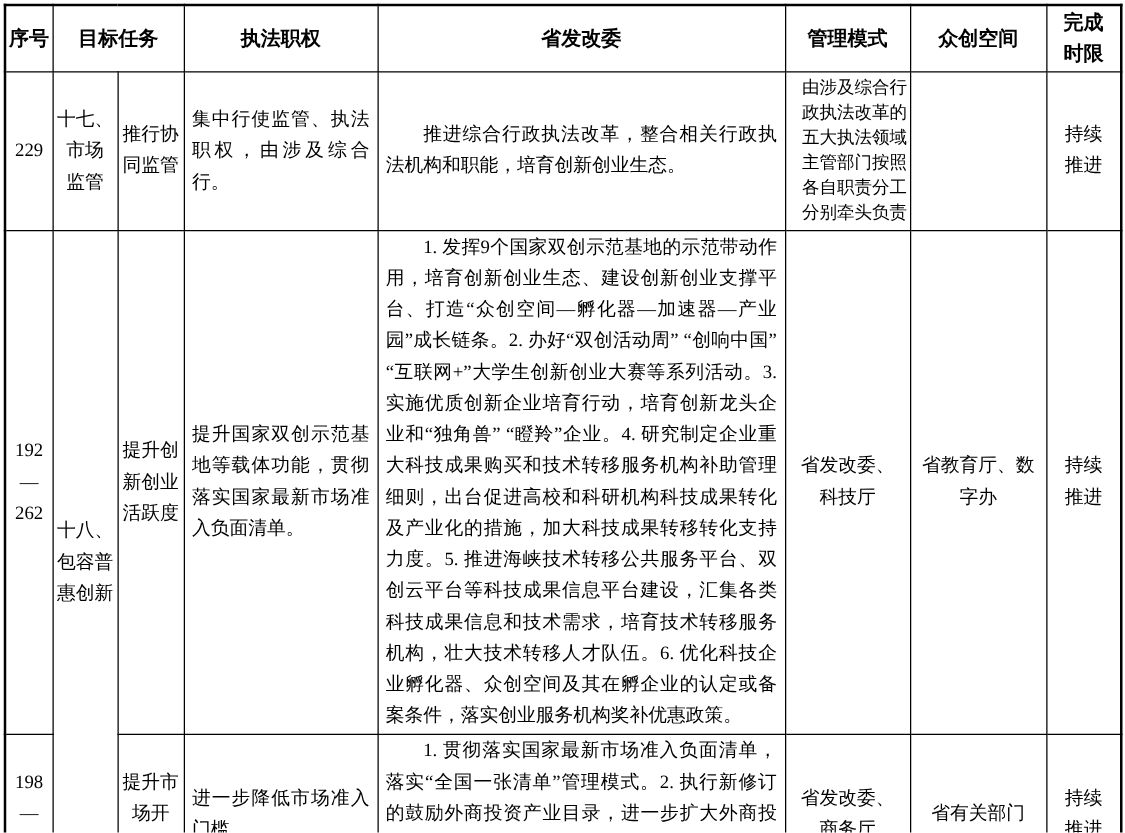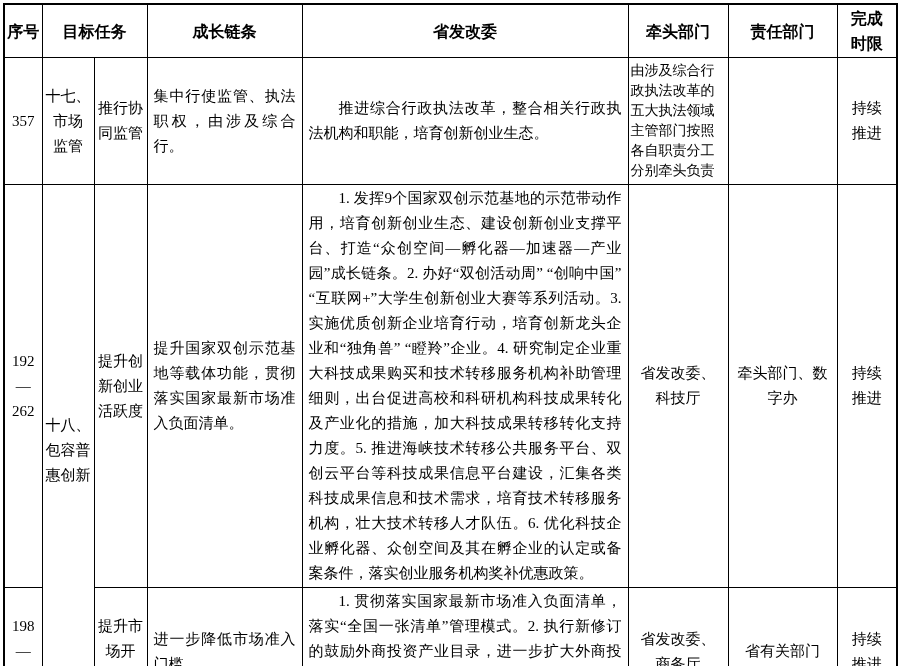--- a/index.html
+++ b/index.html
@@ -54,21 +54,21 @@
   td.c-target {
     text-align: justify;
     padding: 1px 6px;
   }
   td.c-measures {
     text-align: justify;
     text-indent: 2em;
     padding: 1px 6px;
   }
   td.c-lead-tight {
-    text-align: left;
+    text-align: right;
     white-space: pre-line;
     font-size: 14px;
     line-height: 20px;
     padding: 1px 2px;
   }
 </style>
 </head>
 <body>
 
 <div class="page">
@@ -80,31 +80,31 @@
       <col style="width:155px">
       <col style="width:326px">
       <col style="width:100px">
       <col style="width:109px">
       <col style="width:60px">
     </colgroup>
     <thead>
       <tr>
         <th>序号</th>
         <th colspan="2">目标任务</th>
-        <th>成长链条</th>
+        <th>执法职权</th>
         <th>省发改委</th>
-        <th>牵头部门</th>
-        <th>责任部门</th>
+        <th>管理模式</th>
+        <th>众创空间</th>
         <th>完成
 时限</th>
       </tr>
     </thead>
     <tbody>
       <tr class="row-191">
-        <td class="c-center">357</td>
+        <td class="c-center">229</td>
         <td class="c-center">十七、
 市场
 监管</td>
         <td class="c-center">推行协
 同监管</td>
         <td class="c-target">集中行使监管、执法职权，由涉及综合行。</td>
         <td class="c-measures">推进综合行政执法改革，整合相关行政执法机构和职能，培育创新创业生态。</td>
         <td class="c-lead-tight">由涉及综合行
 政执法改革的
 五大执法领域
@@ -122,21 +122,21 @@
         <td class="c-center" rowspan="2">十八、
 包容普
 惠创新</td>
         <td class="c-center">提升创
 新创业
 活跃度</td>
         <td class="c-target">提升国家双创示范基地等载体功能，贯彻落实国家最新市场准入负面清单。</td>
         <td class="c-measures">1. 发挥9个国家双创示范基地的示范带动作用，培育创新创业生态、建设创新创业支撑平台、打造“众创空间—孵化器—加速器—产业园”成长链条。2. 办好“双创活动周” “创响中国” “互联网+”大学生创新创业大赛等系列活动。3. 实施优质创新企业培育行动，培育创新龙头企业和“独角兽” “瞪羚”企业。4. 研究制定企业重大科技成果购买和技术转移服务机构补助管理细则，出台促进高校和科研机构科技成果转化及产业化的措施，加大科技成果转移转化支持力度。5. 推进海峡技术转移公共服务平台、双创云平台等科技成果信息平台建设，汇集各类科技成果信息和技术需求，培育技术转移服务机构，壮大技术转移人才队伍。6. 优化科技企业孵化器、众创空间及其在孵企业的认定或备案条件，落实创业服务机构奖补优惠政策。</td>
         <td class="c-center">省发改委、
 科技厅</td>
-        <td class="c-center">牵头部门、数字办</td>
+        <td class="c-center">省教育厅、数字办</td>
         <td class="c-center">持续
 推进</td>
       </tr>
       <tr class="row-198">
         <td class="c-center">198
 —
 200</td>
         <td class="c-center">提升市
 场开
 放度</td>

